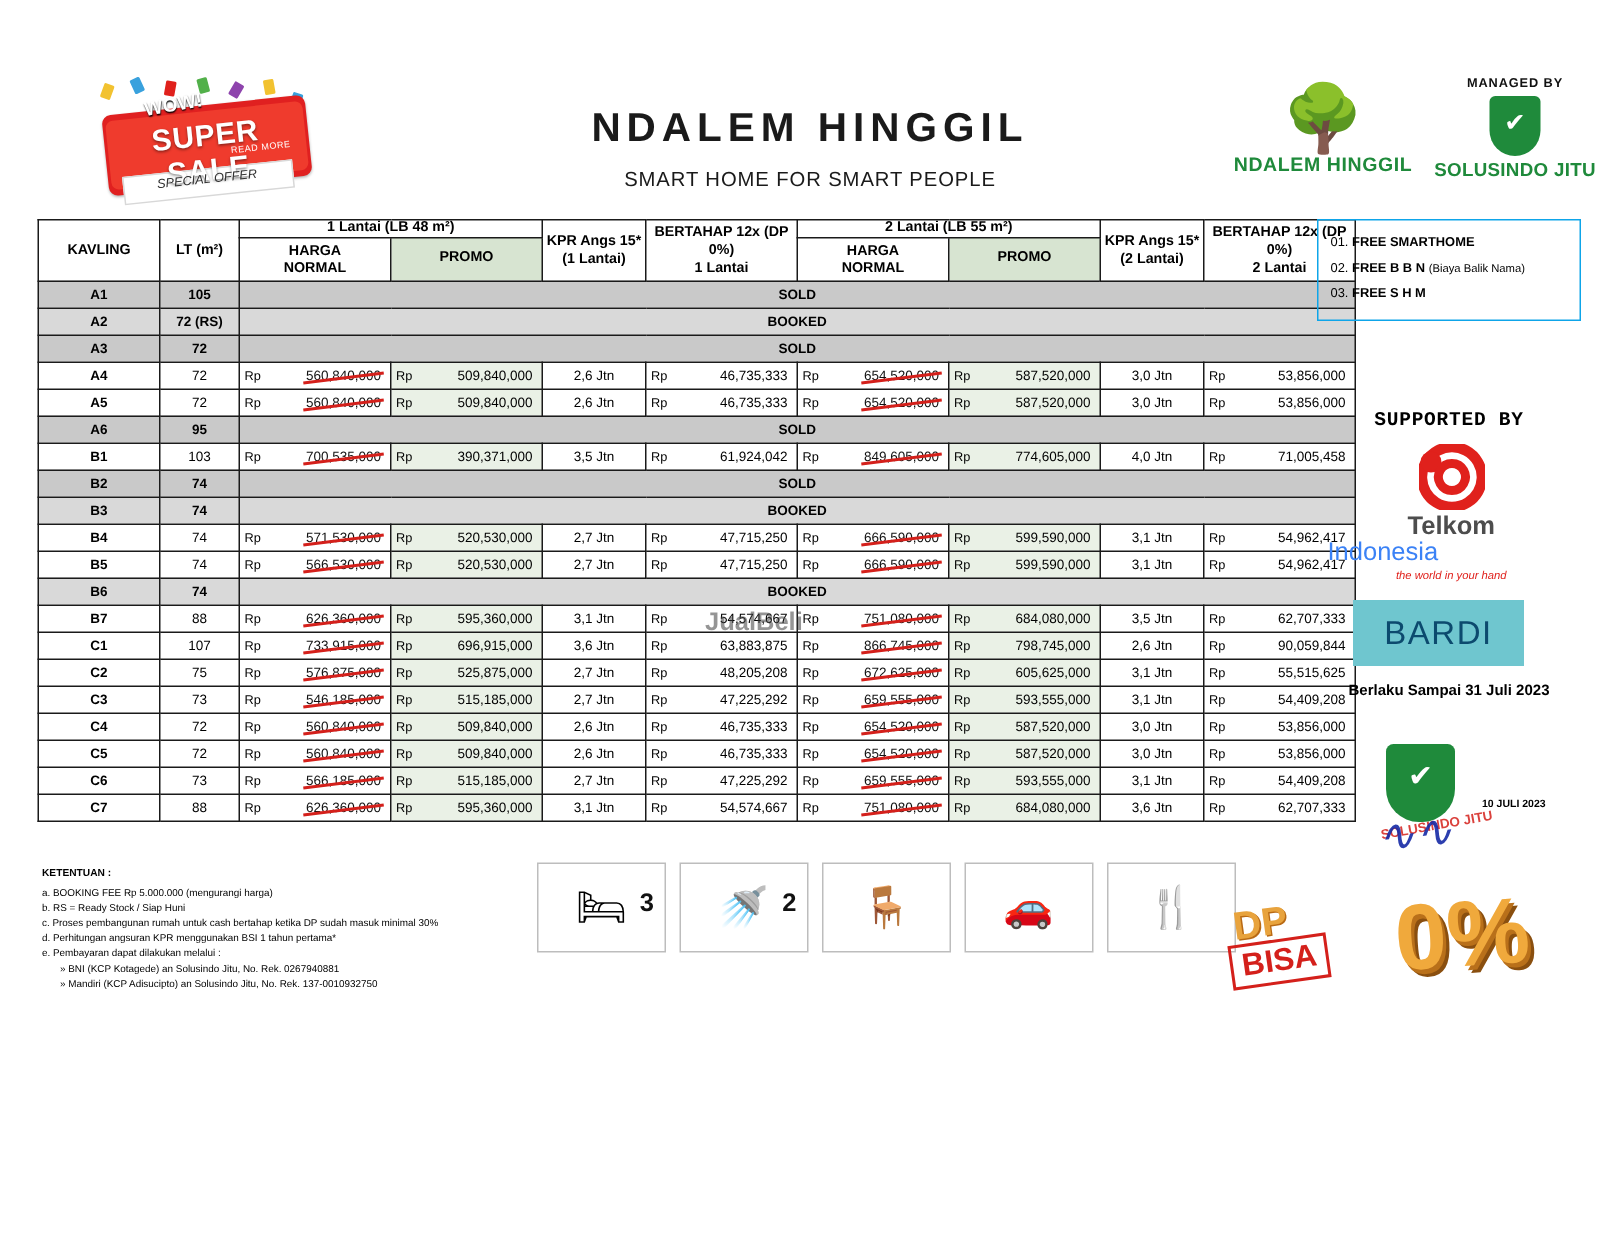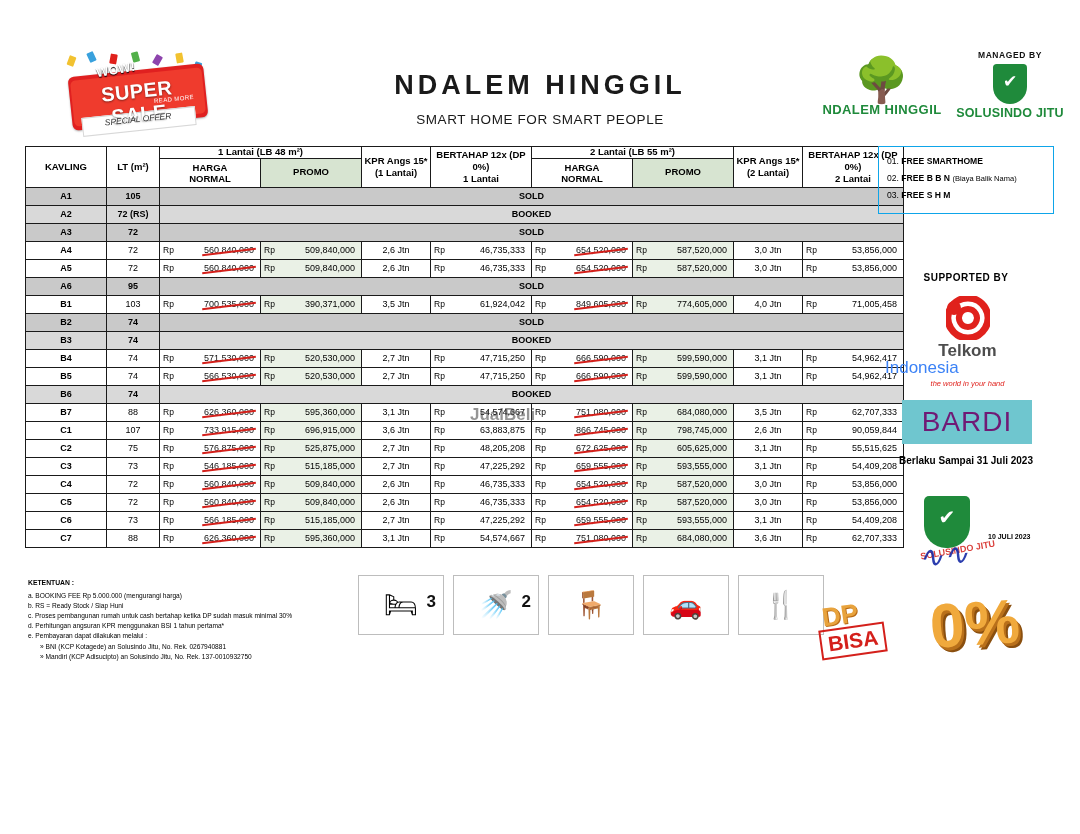--- a/index.html
+++ b/index.html
@@ -45,27 +45,27 @@
   .num{display:inline-block;text-align:right;padding-right:6px;font-size:9px;}
   .strike{position:relative;display:inline-block;color:#111;}
   .strike:after{content:"";position:absolute;left:-2px;right:-2px;top:52%;height:1.6px;background:#d4201b;transform:rotate(-7deg);}
   .moneyL{display:flex;align-items:center;height:100%;}
   .moneyL .rp{flex:0 0 16px;}
   .moneyL .num{flex:1;}
 
   
   .freebox{position:absolute;left:878px;top:146px;width:176px;height:68px;border:1px solid #0ea5e9;font-size:8.6px;padding:6px 12px 0 8px;box-sizing:border-box;line-height:2.0;}
   .freebox b{font-weight:bold;}
-  .supported{position:absolute;left:878px;top:272px;width:176px;text-align:center;font-size:10px;font-weight:bold;letter-spacing:.5px;}
+  .supported{position:absolute;left:878px;top:272px;width:176px;text-align:center;font-size:13px;font-weight:bold;letter-spacing:.5px;font-family:Liberation Mono, monospace;}
   .telkom{position:absolute;left:885px;top:296px;width:165px;}
   .telkom .ring{position:relative;width:44px;height:44px;margin:0 auto 2px;}
   .telkom .name1{font-size:17px;font-weight:bold;color:#4d4d4d;text-align:center;line-height:17px;}
   .telkom .name2{font-size:17px;font-weight:normal;color:#3b82f6;text-align:left;line-height:18px;}
   .telkom .tag{font-size:7.5px;font-style:italic;color:#e0211c;text-align:center;margin-top:2px;}
-  .bardi{position:absolute;left:902px;top:400px;width:130px;height:44px;background:#6fc6cf;color:#701a75;font-size:28px;letter-spacing:1px;display:flex;align-items:center;justify-content:center;}
+  .bardi{position:absolute;left:902px;top:400px;width:114px;height:44px;background:#6fc6cf;color:#0c4a6e;font-size:22px;letter-spacing:1px;display:flex;align-items:center;justify-content:center;}
   .berlaku{position:absolute;left:878px;top:455px;width:176px;text-align:center;font-size:10px;font-weight:bold;}
   .stamp{position:absolute;left:912px;top:496px;width:70px;height:56px;}
   .stamp .sh{width:46px;height:52px;margin:0 auto;background:#1f8a3b;border-radius:5px 5px 22px 22px;position:relative;}
   .stamp .sh:after{content:"✔";position:absolute;left:0;right:0;top:9px;text-align:center;font-size:20px;color:#fff;}
   .stampdate{position:absolute;left:988px;top:533px;font-size:7px;font-weight:bold;}
   .sign{position:absolute;left:918px;top:538px;font-size:30px;color:#1b2ea8;font-family:"DejaVu Serif",serif;font-style:italic;transform:rotate(-6deg);opacity:.92;}
   .sjtxt{position:absolute;left:920px;top:545px;font-size:9px;font-weight:bold;color:#d4201b;transform:rotate(-10deg);opacity:.85;}
 
   
   .ket{position:absolute;left:28px;top:578px;width:330px;font-size:6.6px;line-height:1.55;}

